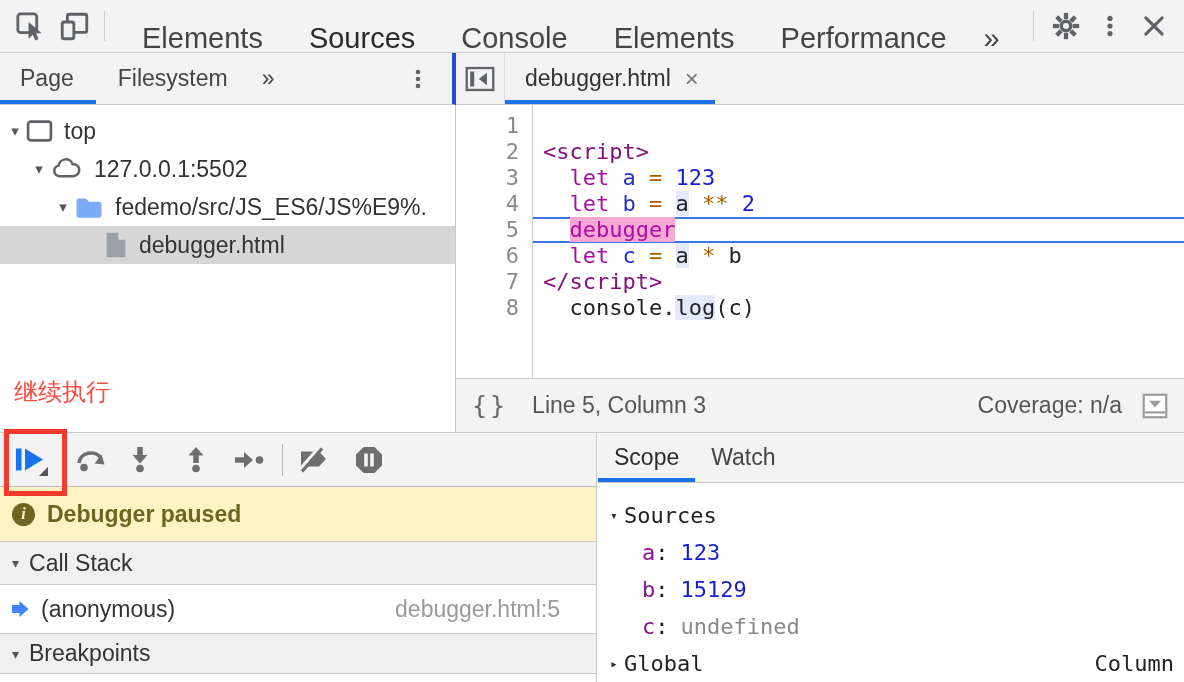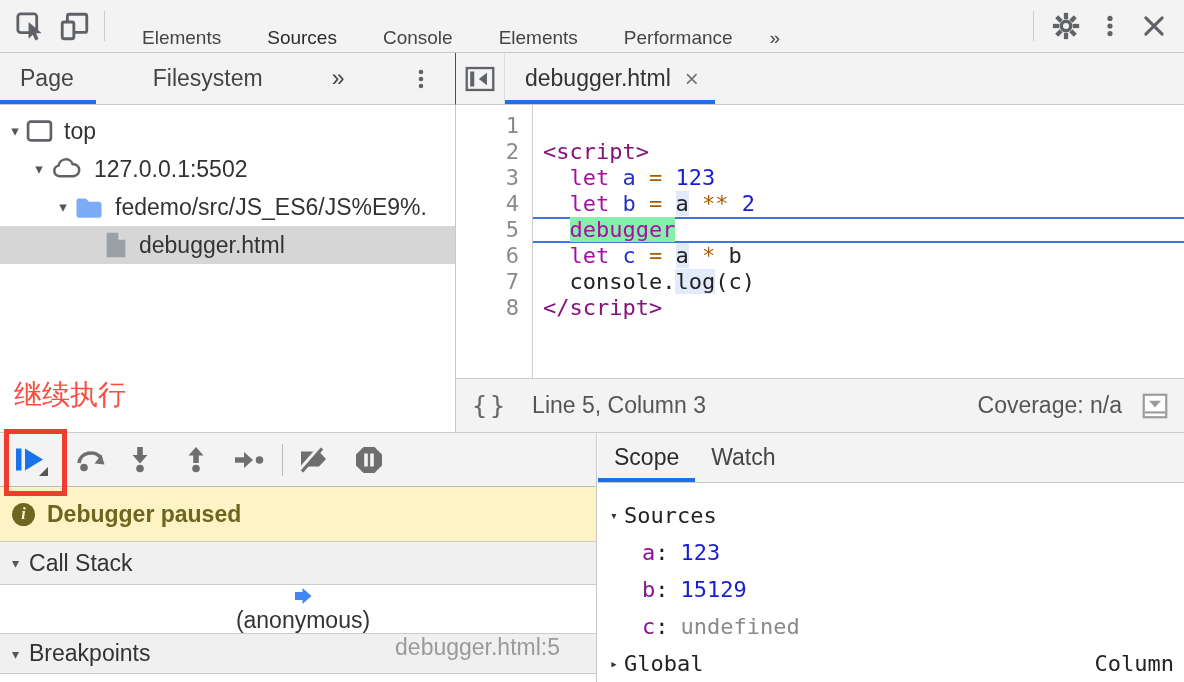--- a/index.html
+++ b/index.html
@@ -4,29 +4,29 @@
 <style>
   html,body{margin:0;padding:0;background:#fff;}
   .app{position:relative;width:1184px;height:682px;overflow:hidden;background:#fff;
        font-family:"Liberation Sans",sans-serif;color:#333;-webkit-font-smoothing:antialiased;}
   .vsep{width:1px;height:30px;background:#ccc;}
 
   
   .top-bar{position:absolute;top:0;left:0;right:0;height:53px;background:#f3f3f3;
            border-bottom:1px solid #c9c9c9;box-sizing:border-box;display:flex;align-items:center;}
   .icon-btn{display:flex;align-items:center;justify-content:center;width:44px;height:44px;cursor:pointer;}
-  .main-tab{position:relative;height:52px;line-height:52px;padding:0 23px;font-size:19px;color:#454545;cursor:pointer;margin-top:24px;}
+  .main-tab{position:relative;height:52px;line-height:52px;padding:0 23px;font-size:29px;color:#454545;cursor:pointer;margin-top:24px;}
   .main-tab.active{color:#2b2b2b;}
   .tab-underline{position:absolute;left:10px;right:10px;bottom:0;height:4px;background:#1a73e8;}
   .top-right{margin-left:auto;display:flex;align-items:center;padding-right:8px;}
 
   
   .nav-header{position:absolute;top:53px;left:0;width:456px;height:52px;background:#f3f3f3;
-              border-bottom:1px solid #c9c9c9;border-right:1px solid #1d4ed8;box-sizing:border-box;
-              display:flex;align-items:center;gap:35px;}
+              border-bottom:1px solid #c9c9c9;border-right:4px solid #1d4ed8;box-sizing:border-box;
+              display:flex;align-items:center;}
   .nav-tab{position:relative;height:51px;line-height:51px;padding:0 22px;font-size:23px;color:#454545;cursor:pointer;}
   .editor-tabbar{position:absolute;top:53px;left:456px;right:0;height:52px;background:#f3f3f3;
                  border-bottom:1px solid #c9c9c9;box-sizing:border-box;display:flex;align-items:center;}
   .nav-toggle{width:48px;height:51px;display:flex;align-items:center;justify-content:center;
               border-right:1px solid #ddd;cursor:pointer;}
   .file-tab{position:relative;height:51px;display:flex;align-items:center;padding:0 16px 0 20px;
             font-size:23px;color:#333;cursor:pointer;}
   .file-tab .tab-underline{left:0;right:0;}
   .tab-close{margin-left:14px;font-size:24px;color:#777;cursor:pointer;line-height:1;}
 
@@ -43,36 +43,36 @@
   .editor{position:absolute;top:105px;left:456px;right:0;height:273px;background:#fff;display:flex;overflow:hidden;}
   .gutter{width:77px;border-right:1px solid #ccc;box-sizing:border-box;padding-top:8px;flex:0 0 77px;}
   .ln{height:26px;line-height:26px;text-align:right;padding-right:13px;color:#8a8a8a;
       font-family:"DejaVu Sans Mono",monospace;font-size:22px;cursor:pointer;}
   .code{flex:1;padding-top:8px;font-family:"DejaVu Sans Mono",monospace;font-size:22px;color:#222;}
   .code-line{height:26px;line-height:26px;white-space:pre;padding-left:10px;box-sizing:border-box;}
   .code-line.exec{border-top:2px solid #3d77e3;border-bottom:2px solid #3d77e3;height:26px;line-height:21px;}
   .tk-plain{color:#222}.tk-tag{color:#87107f}.tk-kw{color:#aa0da5}.tk-def{color:#2430cc}
   .tk-num{color:#1a1ccf}.tk-op{color:#a85b00}
   .tk-hl{background:#e3eafc;}
-  .tk-sel{background:#86efac;}
+  .tk-sel{background:#f9a8d4;}
 
   
   .editor-status{position:absolute;top:378px;left:456px;right:0;height:54px;background:#f3f3f3;
                  border-top:1px solid #ccc;box-sizing:border-box;display:flex;align-items:center;
                  font-size:23px;color:#555;}
   .brace-icon{font-family:"DejaVu Sans Mono",monospace;font-size:25px;color:#666;margin-left:16px;
               letter-spacing:3px;cursor:pointer;}
   .status-pos{margin-left:24px;}
   .status-cov{margin-left:auto;}
   .drawer-icon{margin:0 14px 0 18px;cursor:pointer;display:flex;align-items:center;}
 
   .divider-h{position:absolute;top:432px;left:0;right:0;height:1px;background:#c9c9c9;}
 
   
-  .cn-note{position:absolute;left:14px;top:376px;font-size:28px;color:#fa4d42;z-index:7;
+  .cn-note{position:absolute;left:14px;top:376px;font-size:24px;color:#fa4d42;z-index:7;
            font-family:"Liberation Sans",sans-serif;}
   .red-box{position:absolute;left:4px;top:429px;width:63px;height:67px;border:5px solid #f03b2d;
            box-sizing:border-box;z-index:6;}
 
   
   .debug-pane{position:absolute;top:433px;left:0;width:597px;bottom:0;background:#fff;
               border-right:1px solid #c9c9c9;box-sizing:border-box;}
   .debug-toolbar{height:54px;background:#f3f3f3;border-bottom:1px solid #b9b9b9;box-sizing:border-box;
                  display:flex;align-items:center;}
   .dbg-btn{width:48px;height:42px;display:flex;align-items:center;justify-content:center;
@@ -85,21 +85,21 @@
               display:flex;align-items:center;font-size:23px;font-weight:bold;color:#6d6621;}
   .info-icon{width:23px;height:23px;border-radius:50%;background:#6d6621;color:#fdf3c5;
              display:flex;align-items:center;justify-content:center;font-size:16px;font-weight:bold;
              font-family:"Liberation Serif",serif;font-style:italic;margin:0 12px 0 12px;flex:0 0 23px;}
   .section-head{background:#f0f0f0;border-bottom:1px solid #ccc;box-sizing:border-box;
                 display:flex;align-items:center;font-size:23px;color:#333;padding-left:12px;cursor:pointer;}
   .sh-arrow{font-size:14px;color:#555;margin-right:10px;}
   .cs-head{height:43px;}
   .bp-head{height:40px;}
   .stack-row{height:49px;background:#fff;border-bottom:1px solid #ccc;box-sizing:border-box;
-             display:flex;align-items:center;font-size:23px;color:#333;cursor:pointer;flex-direction:column;}
+             display:flex;align-items:center;font-size:23px;color:#333;cursor:pointer;}
   .stack-loc{margin-left:auto;margin-right:36px;color:#9a9a9a;}
 
   
   .scope-pane{position:absolute;top:433px;left:598px;right:0;bottom:0;background:#fff;}
   .scope-tabs{height:50px;background:#f3f3f3;border-bottom:1px solid #c9c9c9;box-sizing:border-box;
               display:flex;align-items:center;}
   .scope-tab{position:relative;height:49px;line-height:49px;padding:0 16px;font-size:23px;color:#454545;cursor:pointer;}
   .scope-tab.active{color:#2b2b2b;}
   .scope-body{padding-top:14px;font-family:"DejaVu Sans Mono",monospace;font-size:22px;color:#222;}
   .scope-row{height:37px;display:flex;align-items:center;}
@@ -253,22 +253,22 @@
       <div class="ln">7</div>
       <div class="ln">8</div>
     </div>
     <div class="code">
       <div class="code-line"></div>
       <div class="code-line"><span class="tk-tag">&lt;script&gt;</span></div>
       <div class="code-line"><span class="tk-plain">  </span><span class="tk-kw">let</span><span class="tk-plain"> </span><span class="tk-def">a</span><span class="tk-plain"> </span><span class="tk-op">=</span><span class="tk-plain"> </span><span class="tk-num">123</span></div>
       <div class="code-line"><span class="tk-plain">  </span><span class="tk-kw">let</span><span class="tk-plain"> </span><span class="tk-def">b</span><span class="tk-plain"> </span><span class="tk-op">=</span><span class="tk-plain"> </span><span class="tk-plain tk-hl">a</span><span class="tk-plain"> </span><span class="tk-op">**</span><span class="tk-plain"> </span><span class="tk-num">2</span></div>
       <div class="code-line exec"><span class="tk-plain">  </span><span class="tk-kw tk-sel">debugger</span></div>
       <div class="code-line"><span class="tk-plain">  </span><span class="tk-kw">let</span><span class="tk-plain"> </span><span class="tk-def">c</span><span class="tk-plain"> </span><span class="tk-op">=</span><span class="tk-plain"> </span><span class="tk-plain tk-hl">a</span><span class="tk-plain"> </span><span class="tk-op">*</span><span class="tk-plain"> </span><span class="tk-plain">b</span></div>
+      <div class="code-line"><span class="tk-tag">&lt;/script&gt;</span></div>
       <div class="code-line"><span class="tk-plain">  console.</span><span class="tk-plain tk-hl">log</span><span class="tk-plain">(c)</span></div>
-      <div class="code-line"><span class="tk-tag">&lt;/script&gt;</span></div>
     </div>
   </div>
 
   <div class="editor-status">
     <span class="brace-icon">{}</span>
     <span class="status-pos">Line 5, Column 3</span>
     <span class="status-cov">Coverage: n/a</span>
     <span class="drawer-icon">
       <svg width="30" height="30" viewBox="0 0 28 28">
           <rect x="3.5" y="3.5" width="21" height="21" fill="#fff" stroke="#9a9a9a" stroke-width="2"></rect>

